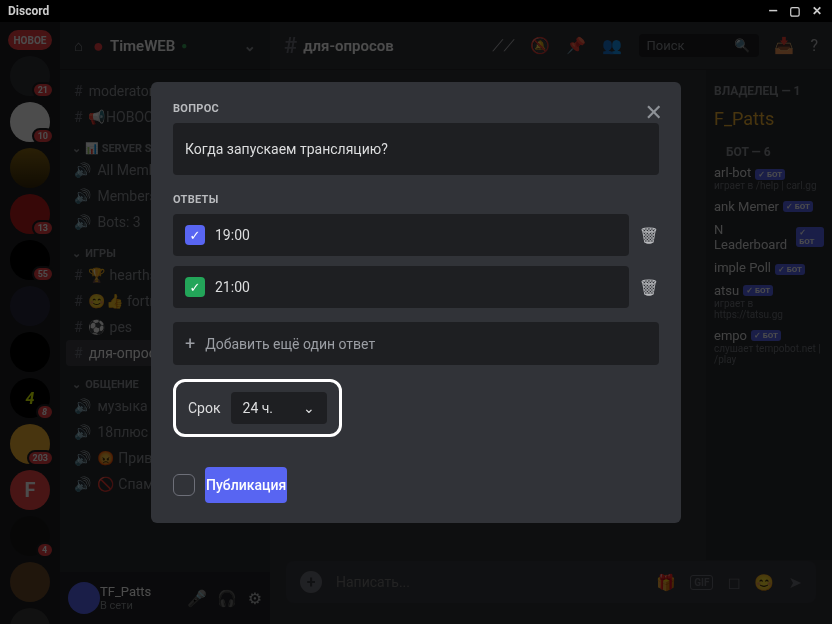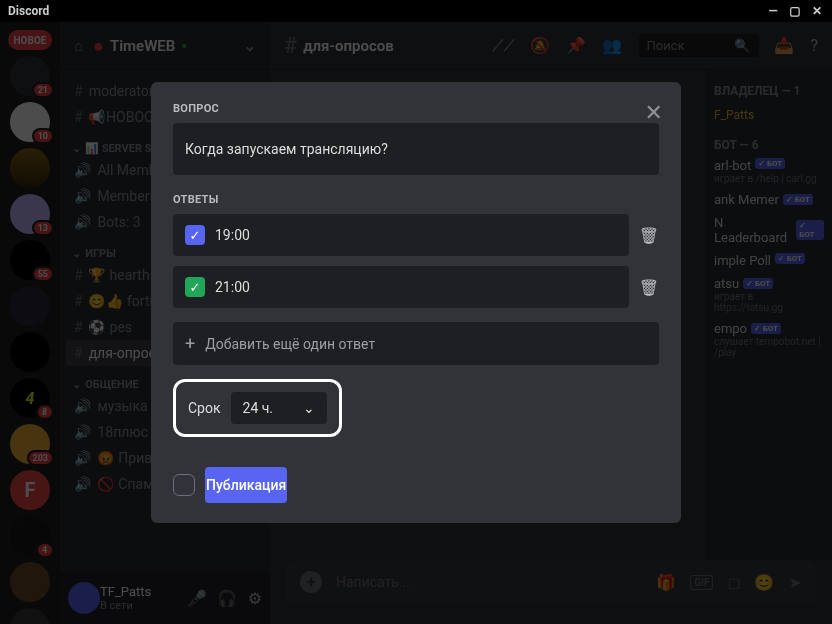--- a/index.html
+++ b/index.html
@@ -29,21 +29,21 @@
 .user-panel .icons{display:flex;gap:10px;color:#b9bbbe}
 .main{flex:1;background:#313338;display:flex;flex-direction:column}
 .chat-header{height:48px;display:flex;align-items:center;padding:0 14px;border-bottom:1px solid #26272b}
 .chat-header .title{color:#fff;font-weight:600;font-size:15px;display:flex;align-items:center;gap:6px}
 .chat-header .title .hash{color:#6d6f78;font-size:22px}
 .chat-header .actions{margin-left:auto;display:flex;align-items:center;gap:16px;color:#b9bbbe}
 .search-box{background:#1e1f22;border-radius:4px;padding:4px 8px;width:120px;color:#8e9297;font-size:13px;display:flex;align-items:center;justify-content:space-between}
 .chat-body{flex:1;display:flex}
 .messages{flex:1;position:relative}
 .members{width:126px;background:#2b2d31;padding:14px 8px;color:#8e9297;font-size:12px}
-.member{padding:4px 0;display:flex;align-items:center;gap:6px;font-size:12px}
+.member{padding:4px 0;display:flex;align-items:center;gap:6px;font-size:18px}
 .member .mname{color:#fff}
 .composer{height:64px;padding:0 16px 20px;display:flex;align-items:center}
 .composer-inner{flex:1;background:#383a40;border-radius:8px;height:42px;display:flex;align-items:center;padding:0 14px;gap:14px;color:#6d6f78}
 .composer-inner .plus{width:22px;height:22px;border-radius:50%;background:#6d6f78;color:#383a40;display:flex;align-items:center;justify-content:center;font-weight:bold}
 .composer-inner input{flex:1;background:none;border:none;outline:none;color:#dcddde;font-size:14px}
 .overlay{position:absolute;top:22px;left:0;right:0;bottom:0;background:rgba(0,0,0,0.7);display:flex;align-items:flex-start;justify-content:center;padding-top:60px}
 .modal{width:530px;background:#313338;border-radius:6px;padding:20px 22px;position:relative}
 .modal h2{color:#fff;font-size:20px;font-weight:600;margin-bottom:18px}
 .modal .close{position:absolute;top:18px;right:18px;color:#8e9297;font-size:22px;cursor:pointer}
 .modal .label{color:#b9bbbe;font-size:11px;font-weight:bold;letter-spacing:0.3px;margin-bottom:8px}
@@ -79,21 +79,21 @@
 <div class="app">
   <div class="guilds">
     <div class="guild new">НОВОЕ</div>
     <div class="guild" style="background:#313338">
         <span class="badge">21</span>
       </div>
     <div class="guild" style="background:#fff">
         <span class="badge">10</span>
       </div>
     <div class="guild" style="background:linear-gradient(#8b6914,#3a2a0a)"></div>
-    <div class="guild" style="background:#c4b5fd">
+    <div class="guild" style="background:#b91c1c">
         <span class="badge">13</span>
       </div>
     <div class="guild" style="background:#000">
         <span class="badge">55</span>
       </div>
     <div class="guild" style="background:#2a2a3e"></div>
     <div class="guild" style="background:#000"></div>
     <div class="guild" style="background:#000;color:#e3ff00;display:flex;align-items:center;justify-content:center;font-style:italic;font-weight:bold">4<span class="badge">8</span></div>
     <div class="guild" style="background:#f0b232">
         <span class="badge">203</span>
@@ -205,43 +205,43 @@
         <span>?</span>
       </div>
     </div>
     <div class="chat-body">
       <div class="messages"></div>
       <div class="members">
         <div style="font-weight:bold;margin-bottom:6px">ВЛАДЕЛЕЦ — 1</div>
         <div class="member">
           <span class="mname" style="color:#f0b232">F_Patts</span>
         </div>
-        <div style="font-weight:bold;margin:12px 0 6px">БОТ — 6</div>
+        <div style="font-weight:bold;margin:12px 12px 6px">БОТ — 6</div>
         <div id="botlist">
             <div style="margin-bottom: 8px;">
-              <div style="display:flex;align-items:flex-start;gap:4px">
+              <div style="display:flex;align-items:flex-end;gap:4px">
                 <span style="color:#dcddde;font-size:13px">arl-bot</span>
                 <span class="tag" style="background:#5865f2;color:#fff;font-size:8px;font-weight:bold;padding:1px 3px;border-radius:3px">✓ БОТ</span>
               </div>
               <div class="sub" style="color:#72767d;font-size:10px">играет в /help | carl.gg</div>
             </div>
             <div style="margin-bottom: 8px;">
               <div style="display:flex;align-items:center;gap:4px">
                 <span style="color:#dcddde;font-size:13px">ank Memer</span>
                 <span class="tag" style="background:#5865f2;color:#fff;font-size:8px;font-weight:bold;padding:1px 3px;border-radius:3px">✓ БОТ</span>
               </div>
             </div>
             <div style="margin-bottom: 8px;">
               <div style="display:flex;align-items:center;gap:4px">
                 <span style="color:#dcddde;font-size:13px">N Leaderboard</span>
                 <span class="tag" style="background:#5865f2;color:#fff;font-size:8px;font-weight:bold;padding:1px 3px;border-radius:3px">✓ БОТ</span>
               </div>
             </div>
             <div style="margin-bottom: 8px;">
-              <div style="display:flex;align-items:flex-start;gap:4px">
+              <div style="display:flex;align-items:flex-end;gap:4px">
                 <span style="color:#dcddde;font-size:13px">imple Poll</span>
                 <span class="tag" style="background:#5865f2;color:#fff;font-size:8px;font-weight:bold;padding:1px 3px;border-radius:3px">✓ БОТ</span>
               </div>
             </div>
             <div style="margin-bottom: 8px;">
               <div style="display:flex;align-items:center;gap:4px">
                 <span style="color:#dcddde;font-size:13px">atsu</span>
                 <span class="tag" style="background:#5865f2;color:#fff;font-size:8px;font-weight:bold;padding:1px 3px;border-radius:3px">✓ БОТ</span>
               </div>
               <div class="sub" style="color:#72767d;font-size:10px">играет в https://tatsu.gg</div>

